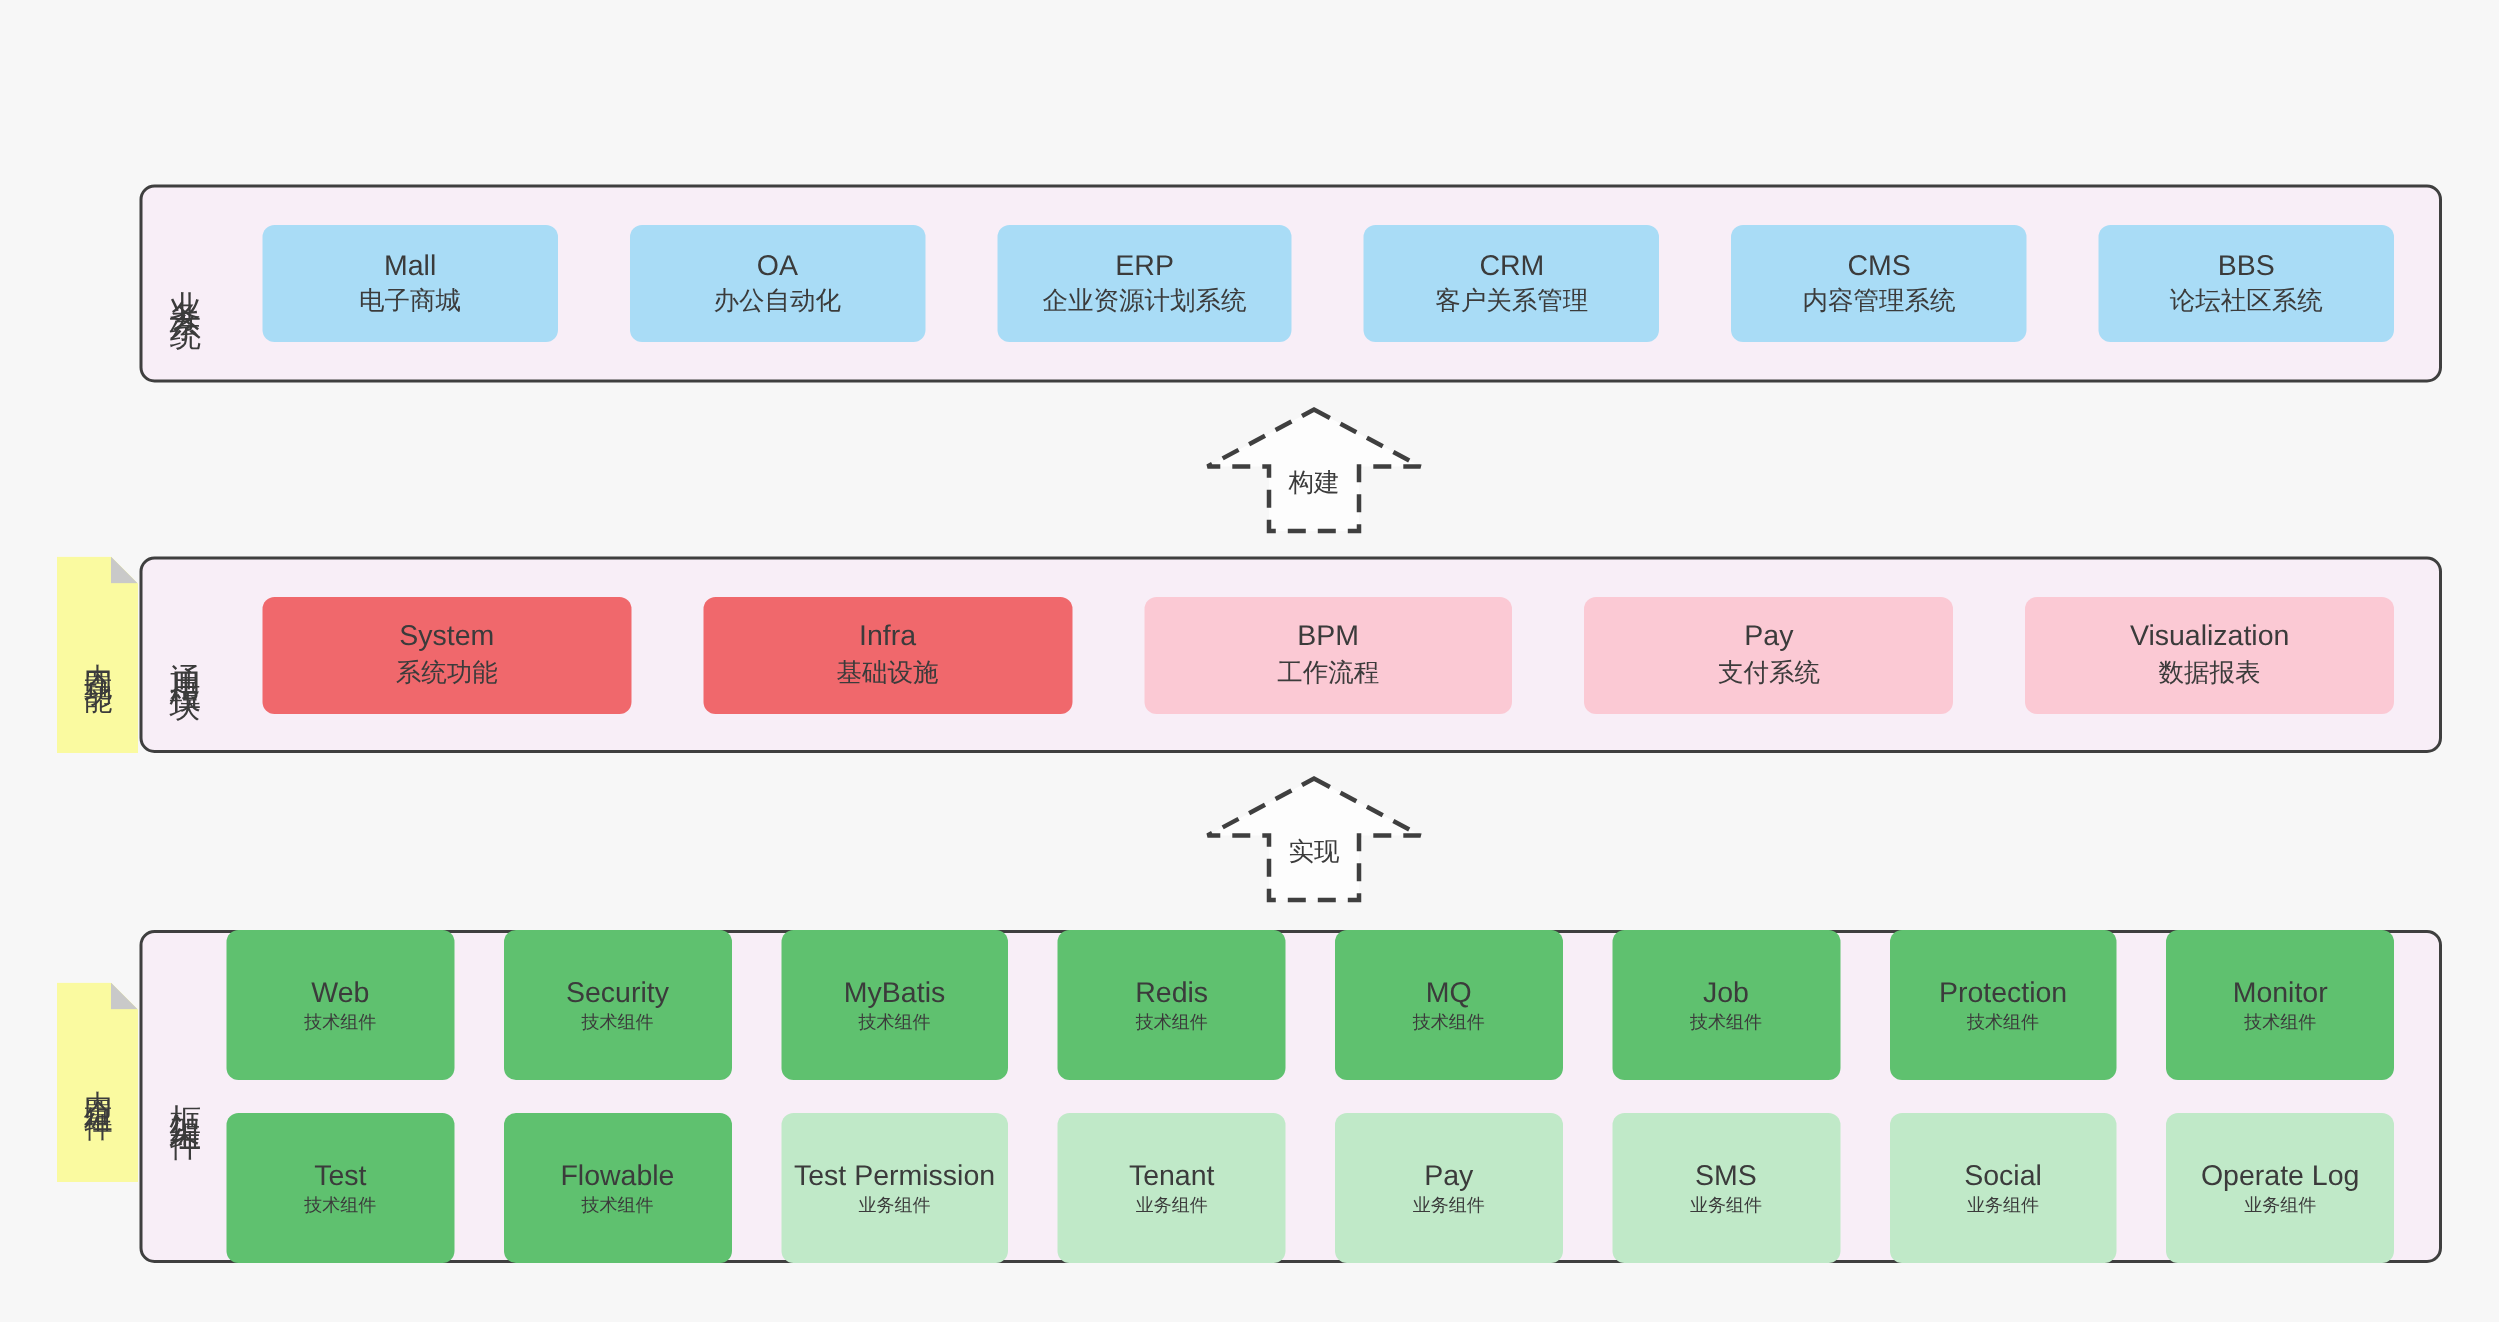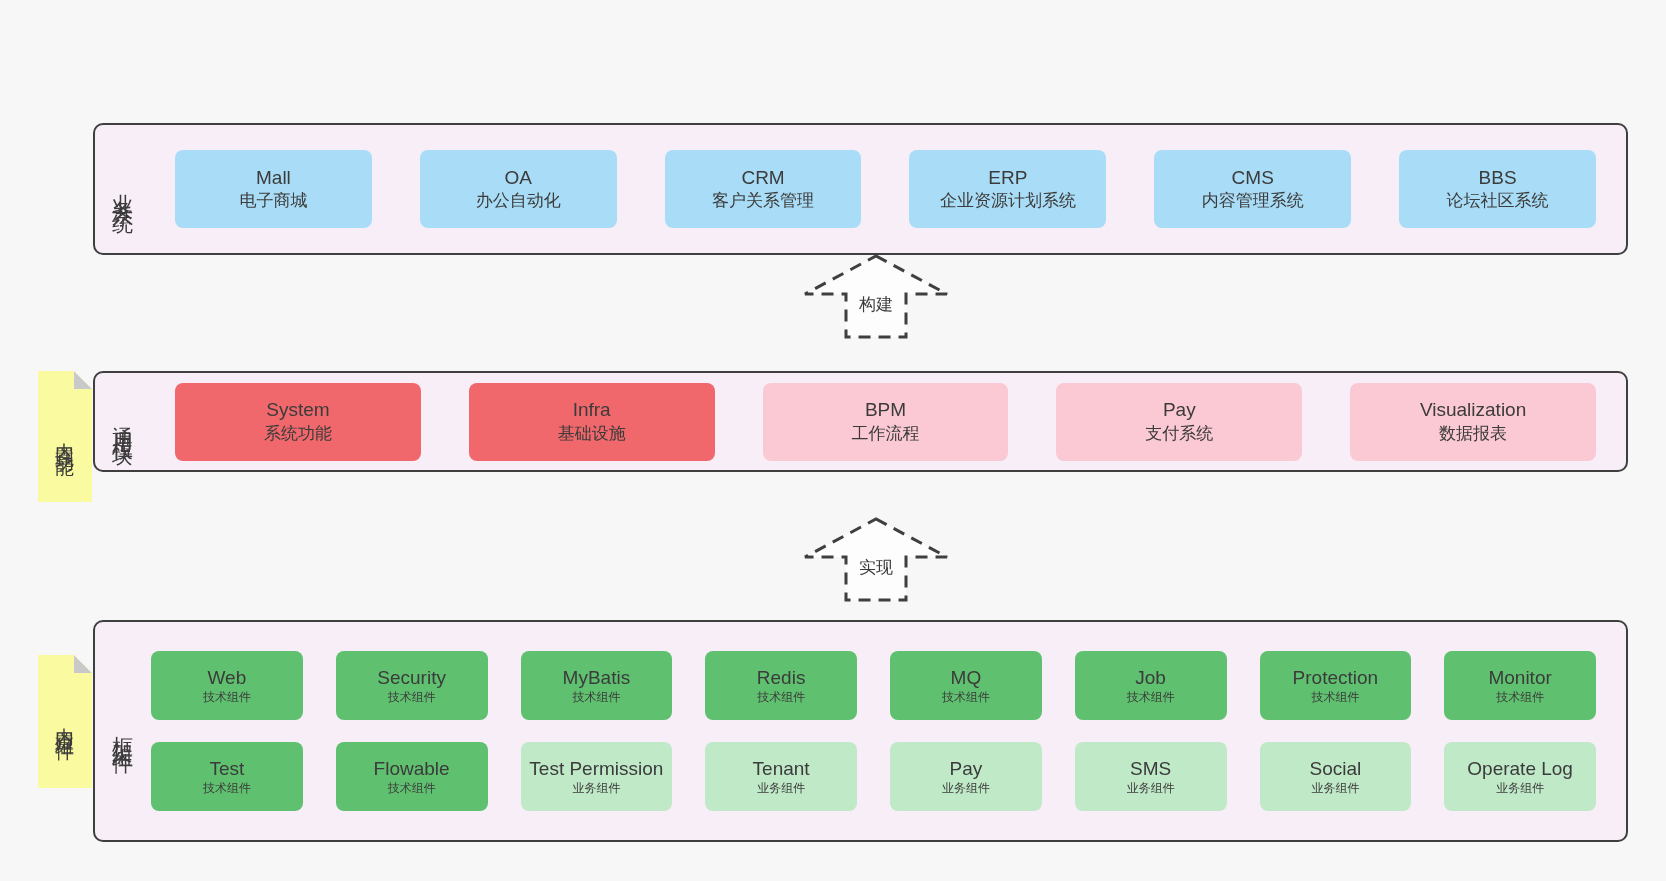--- a/index.html
+++ b/index.html
@@ -33,21 +33,21 @@
   .blue{background:#a9dcf6;}
   .red{background:#f0686c;}
   .pink{background:#fbc9d4;}
   .green{background:#5fc16f;}
   .lightgreen{background:#c0e9c8;}
   .boxes-grid{
     flex:1;display:grid;grid-template-columns:repeat(8,1fr);
     gap:22px 33px;align-content:center;padding-right:30px;
   }
   .box-sm{
-    height:69px;border-radius:8px;
+    height:100px;border-radius:8px;
     display:flex;flex-direction:column;align-items:center;justify-content:center;
     text-align:center;
   }
   .box-sm .name{font-size:19px;line-height:1.22;}
   .box-sm .sub{font-size:12px;line-height:1.25;}
   .note{
     position:absolute;left:38px;width:54px;background:#fafaa0;
     display:flex;align-items:center;justify-content:center;
     clip-path:polygon(0 0,calc(100% - 18px) 0,100% 18px,100% 100%,0 100%);
   }
@@ -75,51 +75,51 @@
   <div class="boxes">
     <div class="box blue">
       <div class="name">Mall</div>
       <div class="sub">电子商城</div>
     </div>
     <div class="box blue">
       <div class="name">OA</div>
       <div class="sub">办公自动化</div>
     </div>
     <div class="box blue">
+      <div class="name">ERP</div>
+      <div class="sub">企业资源计划系统</div>
+    </div>
+    <div class="box blue">
       <div class="name">CRM</div>
       <div class="sub">客户关系管理</div>
     </div>
     <div class="box blue">
-      <div class="name">ERP</div>
-      <div class="sub">企业资源计划系统</div>
-    </div>
-    <div class="box blue">
       <div class="name">CMS</div>
       <div class="sub">内容管理系统</div>
     </div>
     <div class="box blue">
       <div class="name">BBS</div>
       <div class="sub">论坛社区系统</div>
     </div>
   </div>
 </div>
 
-<div class="arrow" style="left:802px;top:253px;">
+<div class="arrow" style="left:802px;top:270px;">
   <svg width="148" height="88" viewBox="0 0 148 88">
     <polygon points="74,3 145,41 104,41 104,84 44,84 44,41 3,41" fill="#fdfdfd" stroke="#3f3f3f" stroke-width="3" stroke-dasharray="12 8"></polygon>
   </svg>
   <span class="arrow-label">构建</span>
 </div>
 
 <div class="note" style="top:371px;height:131px;">
   <span class="fold"></span>
   <span class="vtext">内置功能</span>
 </div>
 
-<div class="layer" style="top:371px;height:101px;">
+<div class="layer" style="top:371px;height:131px;">
   <div class="layer-label">
     <span class="vtext">通用模块</span>
   </div>
   <div class="boxes">
     <div class="box red">
       <div class="name">System</div>
       <div class="sub">系统功能</div>
     </div>
     <div class="box red">
       <div class="name">Infra</div>

